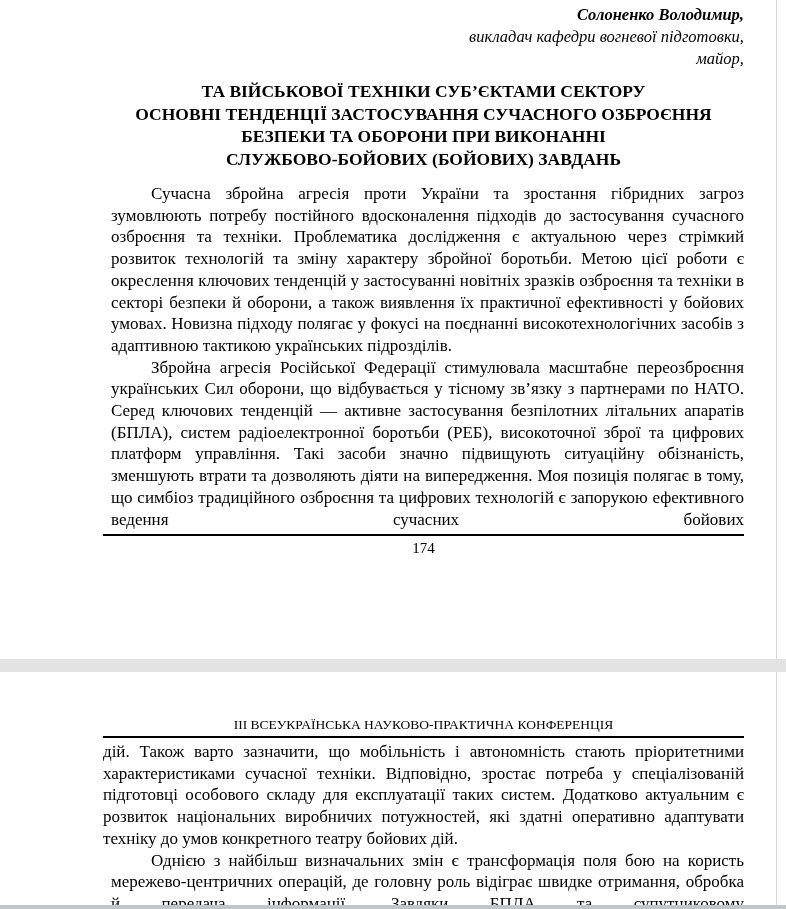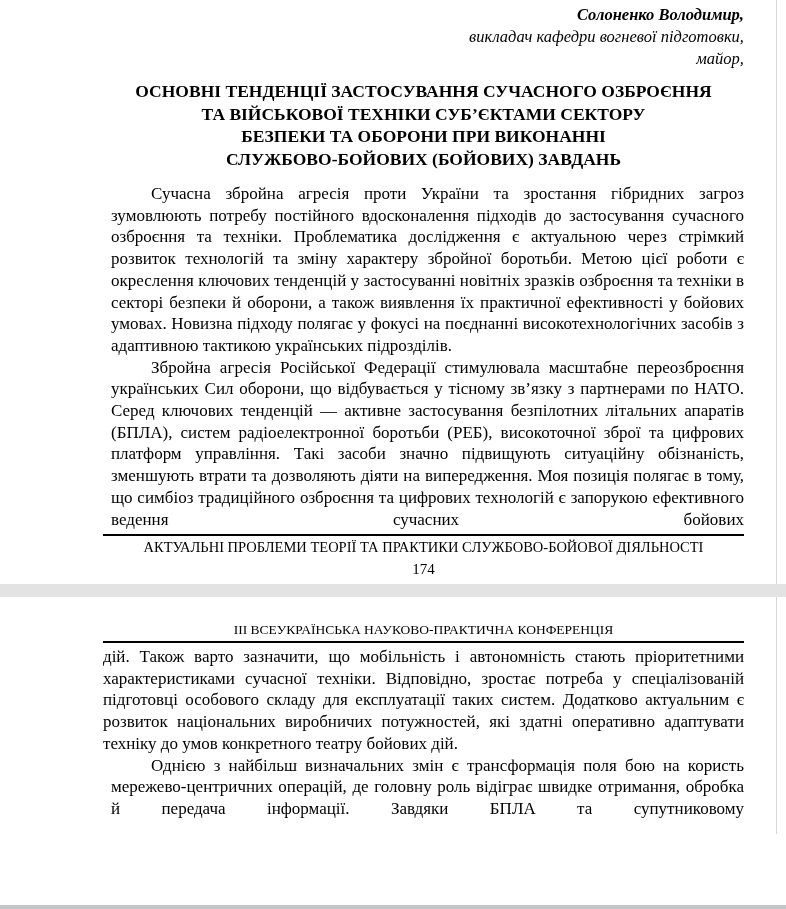--- a/index.html
+++ b/index.html
@@ -17,26 +17,26 @@
     overflow: hidden;
   }
   .page {
     position: relative;
     width: 777px;
     box-sizing: border-box;
     background: #ffffff;
     border-right: 1px solid #d6d6d6;
   }
   .page-1 {
-    height: 584px;
+    height: 659px;
     padding: 4px 32px 0 103px;
   }
   .page-2 {
     height: 237px;
-    padding: 24px 32px 0 103px;
+    padding: 44px 32px 0 103px;
     overflow: hidden;
   }
   .page-separator {
     width: 786px; height: 13px;
     background: #e3e3e3;
   }
   .bottom-strip {
     position: absolute;
     left: 0; bottom: 0;
     width: 786px; height: 4px;
@@ -107,31 +107,30 @@
 
   <section class="page page-1">
 
     <div class="author-block">
       <p class="author-name">Солоненко Володимир,</p>
       <p class="author-line">викладач кафедри вогневої підготовки,</p>
       <p class="author-line">майор,</p>
     </div>
 
     <h1 class="paper-title">
+      <div>ТА ВІЙСЬКОВОЇ ТЕХНІКИ СУБ’ЄКТАМИ СЕКТОРУ</div>
       <div>ОСНОВНІ ТЕНДЕНЦІЇ ЗАСТОСУВАННЯ СУЧАСНОГО ОЗБРОЄННЯ</div>
-      <div>ТА ВІЙСЬКОВОЇ ТЕХНІКИ СУБ’ЄКТАМИ СЕКТОРУ</div>
       <div>БЕЗПЕКИ ТА ОБОРОНИ ПРИ ВИКОНАННІ</div>
       <div>СЛУЖБОВО-БОЙОВИХ (БОЙОВИХ) ЗАВДАНЬ</div>
     </h1>
 
     <p class="body-par indent">Сучасна збройна агресія проти України та зростання гібридних загроз зумовлюють потребу постійного вдосконалення підходів до застосування сучасного озброєння та техніки. Проблематика дослідження є актуальною через стрімкий розвиток технологій та зміну характеру збройної боротьби. Метою цієї роботи є окреслення ключових тенденцій у застосуванні новітніх зразків озброєння та техніки в секторі безпеки й оборони, а також виявлення їх практичної ефективності у бойових умовах. Новизна підходу полягає у фокусі на поєднанні високотехнологічних засобів з адаптивною тактикою українських підрозділів.</p>
     <p class="body-par indent cont">Збройна агресія Російської Федерації стимулювала масштабне переозброєння українських Сил оборони, що відбувається у тісному зв’язку з партнерами по НАТО. Серед ключових тенденцій — активне застосування безпілотних літальних апаратів (БПЛА), систем радіоелектронної боротьби (РЕБ), високоточної зброї та цифрових платформ управління. Такі засоби значно підвищують ситуаційну обізнаність, зменшують втрати та дозволяють діяти на випередження. Моя позиція полягає в тому, що симбіоз традиційного озброєння та цифрових технологій є запорукою ефективного ведення сучасних бойових</p>
 
     <footer class="page-footer">
-      <p>АКТУАЛЬНІ ПРОБЛЕМИ ТЕОРІЇ ТА ПРАКТИКИ СЛУЖБОВО-БОЙОВОЇ ДІЯЛЬНОСТІ</p>
       <p class="page-number">174</p>
     </footer>
   </section>
 
   <div class="page-separator"></div>
 
   <section class="page page-2">
     <header class="running-header">
       <p>ІІІ ВСЕУКРАЇНСЬКА НАУКОВО-ПРАКТИЧНА КОНФЕРЕНЦІЯ</p>
     </header>

